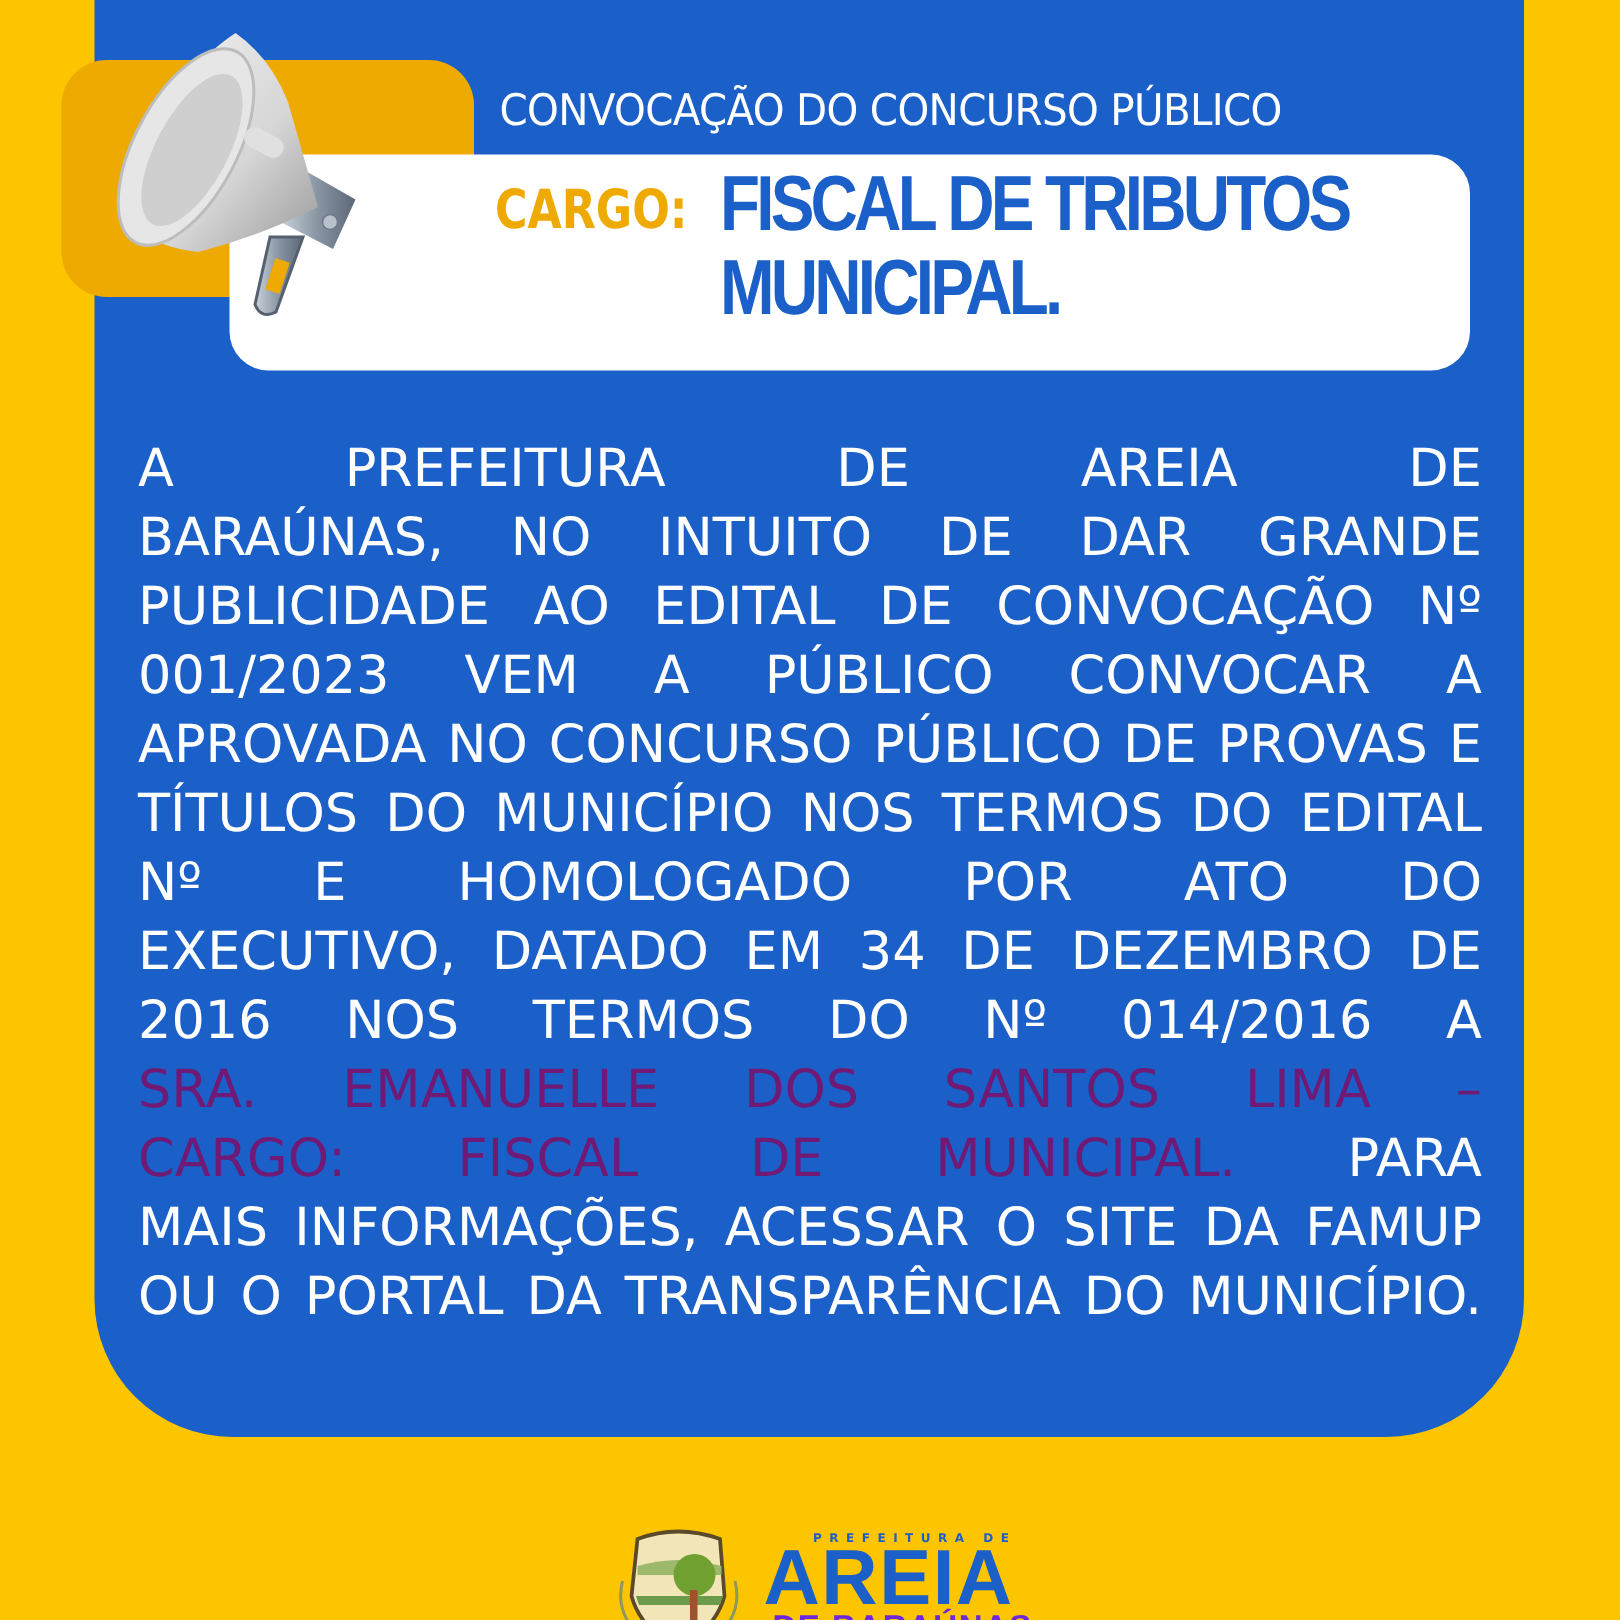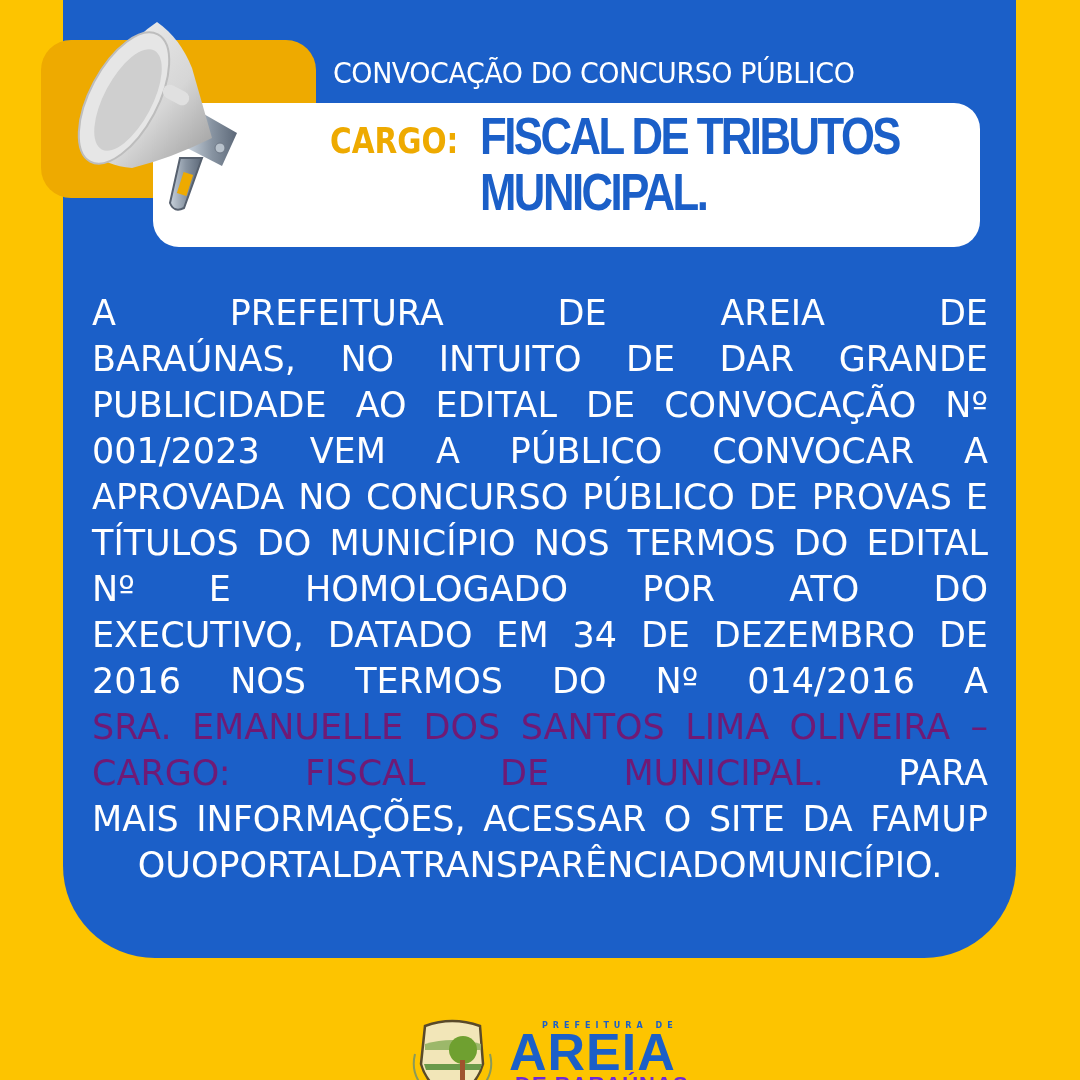--- a/index.html
+++ b/index.html
@@ -205,21 +205,20 @@
         <span>A</span>
       </div>
     </div>
     <div class="line">
       <div class="inner">
         <span class="hl">SRA.</span>
         <span class="hl">EMANUELLE</span>
         <span class="hl">DOS</span>
         <span class="hl">SANTOS</span>
         <span class="hl">LIMA</span>
-        <span class="hl">OLIVEIRA</span>
         <span class="hl">–</span>
       </div>
     </div>
     <div class="line">
       <div class="inner">
         <span class="hl">CARGO:</span>
         <span class="hl">FISCAL</span>
         <span class="hl">DE</span>
         <span class="hl">MUNICIPAL.</span>
         <span>PARA</span>
@@ -230,21 +229,21 @@
         <span>MAIS</span>
         <span>INFORMAÇÕES,</span>
         <span>ACESSAR</span>
         <span>O</span>
         <span>SITE</span>
         <span>DA</span>
         <span>FAMUP</span>
       </div>
     </div>
     <div class="line">
-      <div class="inner" style="justify-content: center;">
+      <div class="inner" style="justify-content: space-between;">
         <span>OU</span>
         <span>O</span>
         <span>PORTAL</span>
         <span>DA</span>
         <span>TRANSPARÊNCIA</span>
         <span>DO</span>
         <span>MUNICÍPIO.</span>
       </div>
     </div>
   </div>

